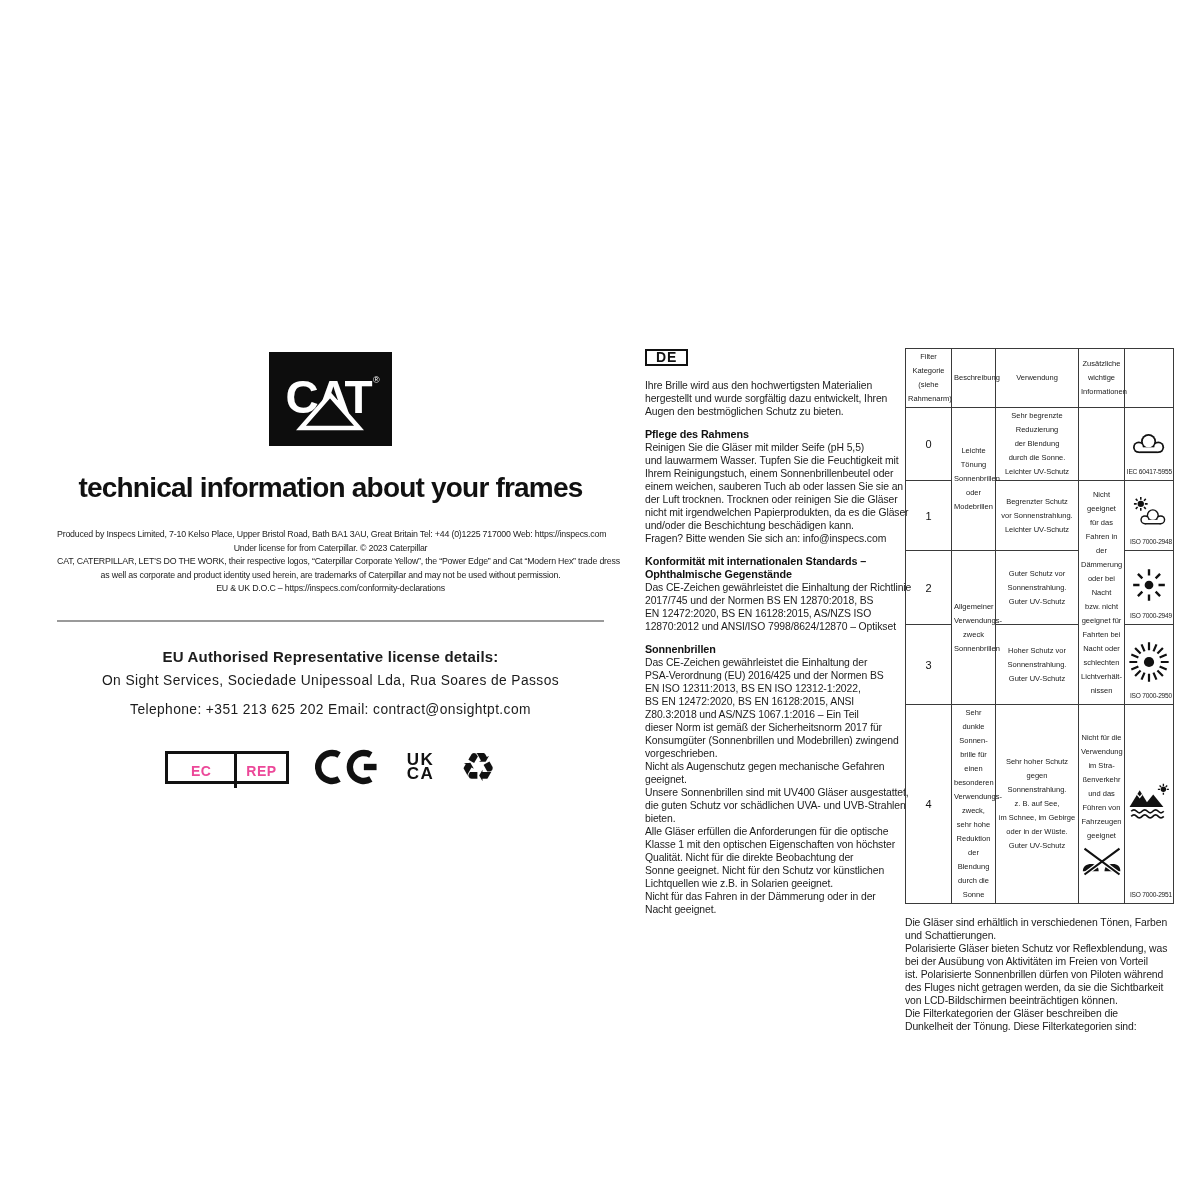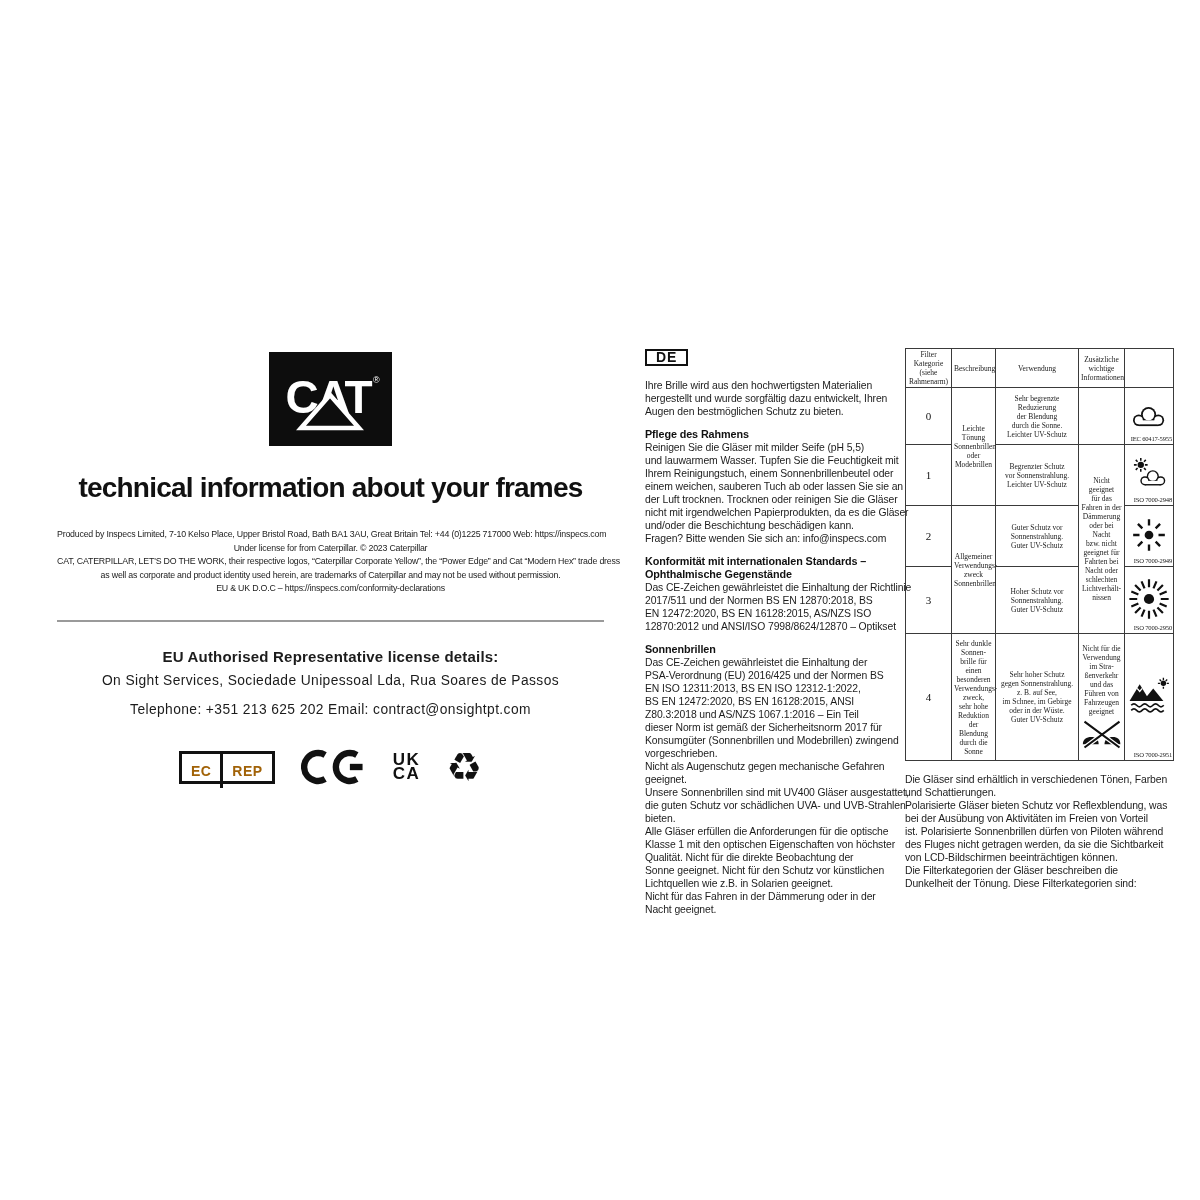--- a/index.html
+++ b/index.html
@@ -13,34 +13,34 @@
   .websites{font-size:12.5px;font-weight:bold;color:#111;margin-bottom:9px;}
   .legal{font-size:8.8px;line-height:13.6px;letter-spacing:-0.2px;color:#222;}
   .legal div{white-space:nowrap;}
   .divider{border:none;border-top:2px solid #9a9a9a;margin:24px 0 0 0;width:100%;}
   .eu-heading{font-size:15px;font-weight:bold;margin-top:26px;letter-spacing:0.2px;}
   .eu-line{font-size:13.8px;line-height:19.5px;letter-spacing:0.4px;}
   .eu-line.first{margin-top:6px;}
   .eu-phone{font-size:13.8px;letter-spacing:0.4px;margin-top:12px;}
   .marks-row{display:flex;justify-content:center;align-items:center;gap:26px;margin-top:30px;}
   .ecrep{display:flex;border:3px solid #111;height:27px;align-items:stretch;}
-  .ecrep span{display:flex;align-items:center;padding:17px 9px;font-size:14px;font-weight:bold;letter-spacing:0.5px;color:#a16207;}
+  .ecrep span{display:flex;align-items:center;padding:17px 9px;font-size:14px;font-weight:bold;letter-spacing:0.5px;color:#ec4899;margin-left:14px;}
   .ecrep span+span{border-left:3px solid #111;}
   .ukca{font-size:17px;font-weight:bold;line-height:14px;letter-spacing:1.5px;color:#111;}
   .recycle{font-size:40px;line-height:38px;color:#111;font-family:"DejaVu Sans",sans-serif;}
 
   
   .col-mid{position:absolute;left:645px;top:349px;width:284px;font-size:10.4px;line-height:13px;letter-spacing:-0.1px;color:#1c1c1c;text-align:left;}
   .lang-box{display:inline-block;border:2px solid #111;padding:0 9px;font-size:14px;font-weight:bold;letter-spacing:1px;margin-bottom:13px;color:#111;}
   .col-mid p{margin:0 0 10px 0;white-space:pre-line;}
   .col-mid h3{font-size:10.8px;font-weight:bold;margin:10px 0 0 0;white-space:pre-line;color:#111;}
 
   
   .col-right{position:absolute;left:905px;top:348px;width:281px;text-align:left;}
-  table.filters{border-collapse:collapse;table-layout:fixed;width:268px;font-size:7.5px;line-height:9px;color:#222;font-family:Liberation Serif, serif;}
+  table.filters{border-collapse:collapse;table-layout:fixed;width:268px;font-size:7.5px;line-height:14px;color:#222;}
   table.filters th,table.filters td{border:1px solid #3a3a3a;padding:1px 2px;text-align:center;vertical-align:middle;white-space:pre-line;font-weight:normal;}
   table.filters th{height:36px;}
   td.cat{font-size:11px;font-weight:bold;color:#111;}
   td.icon-cell{position:relative;padding:2px 1px 10px 1px;}
   .iso-label{position:absolute;bottom:1px;left:0;right:0;font-size:6.6px;letter-spacing:-0.2px;text-align:right;padding-right:1px;white-space:nowrap;}
   .zus-r4 .no-drive{display:block;margin:4px auto 0 auto;}
   .below-table{margin-top:12px;font-size:10.4px;line-height:13px;letter-spacing:-0.1px;white-space:pre-line;color:#1c1c1c;width:292px;}
 </style>
 </head>
 <body>
@@ -104,21 +104,21 @@
 und lauwarmem Wasser. Tupfen Sie die Feuchtigkeit mit
 Ihrem Reinigungstuch, einem Sonnenbrillenbeutel oder
 einem weichen, sauberen Tuch ab oder lassen Sie sie an
 der Luft trocknen. Trocknen oder reinigen Sie die Gläser
 nicht mit irgendwelchen Papierprodukten, da es die Gläser
 und/oder die Beschichtung beschädigen kann.
 Fragen? Bitte wenden Sie sich an: info@inspecs.com</p>
     <h3>Konformität mit internationalen Standards –
 Ophthalmische Gegenstände</h3>
     <p>Das CE-Zeichen gewährleistet die Einhaltung der Richtlinie
-2017/511 und der Normen BS EN 12870:2018,  BS
+2017/745 und der Normen BS EN 12870:2018,  BS
 EN 12472:2020, BS EN 16128:2015, AS/NZS ISO
 12870:2012 und ANSI/ISO 7998/8624/12870 – Optikset</p>
     <h3>Sonnenbrillen</h3>
     <p>Das CE-Zeichen gewährleistet die Einhaltung der
 PSA-Verordnung (EU) 2016/425 und der Normen BS
 EN ISO 12311:2013, BS EN ISO 12312-1:2022,
 BS EN 12472:2020, BS EN 16128:2015, ANSI
 Z80.3:2018 und AS/NZS 1067.1:2016 – Ein Teil
 dieser Norm ist gemäß der Sicherheitsnorm 2017 für
 Konsumgüter (Sonnenbrillen und Modebrillen) zwingend

